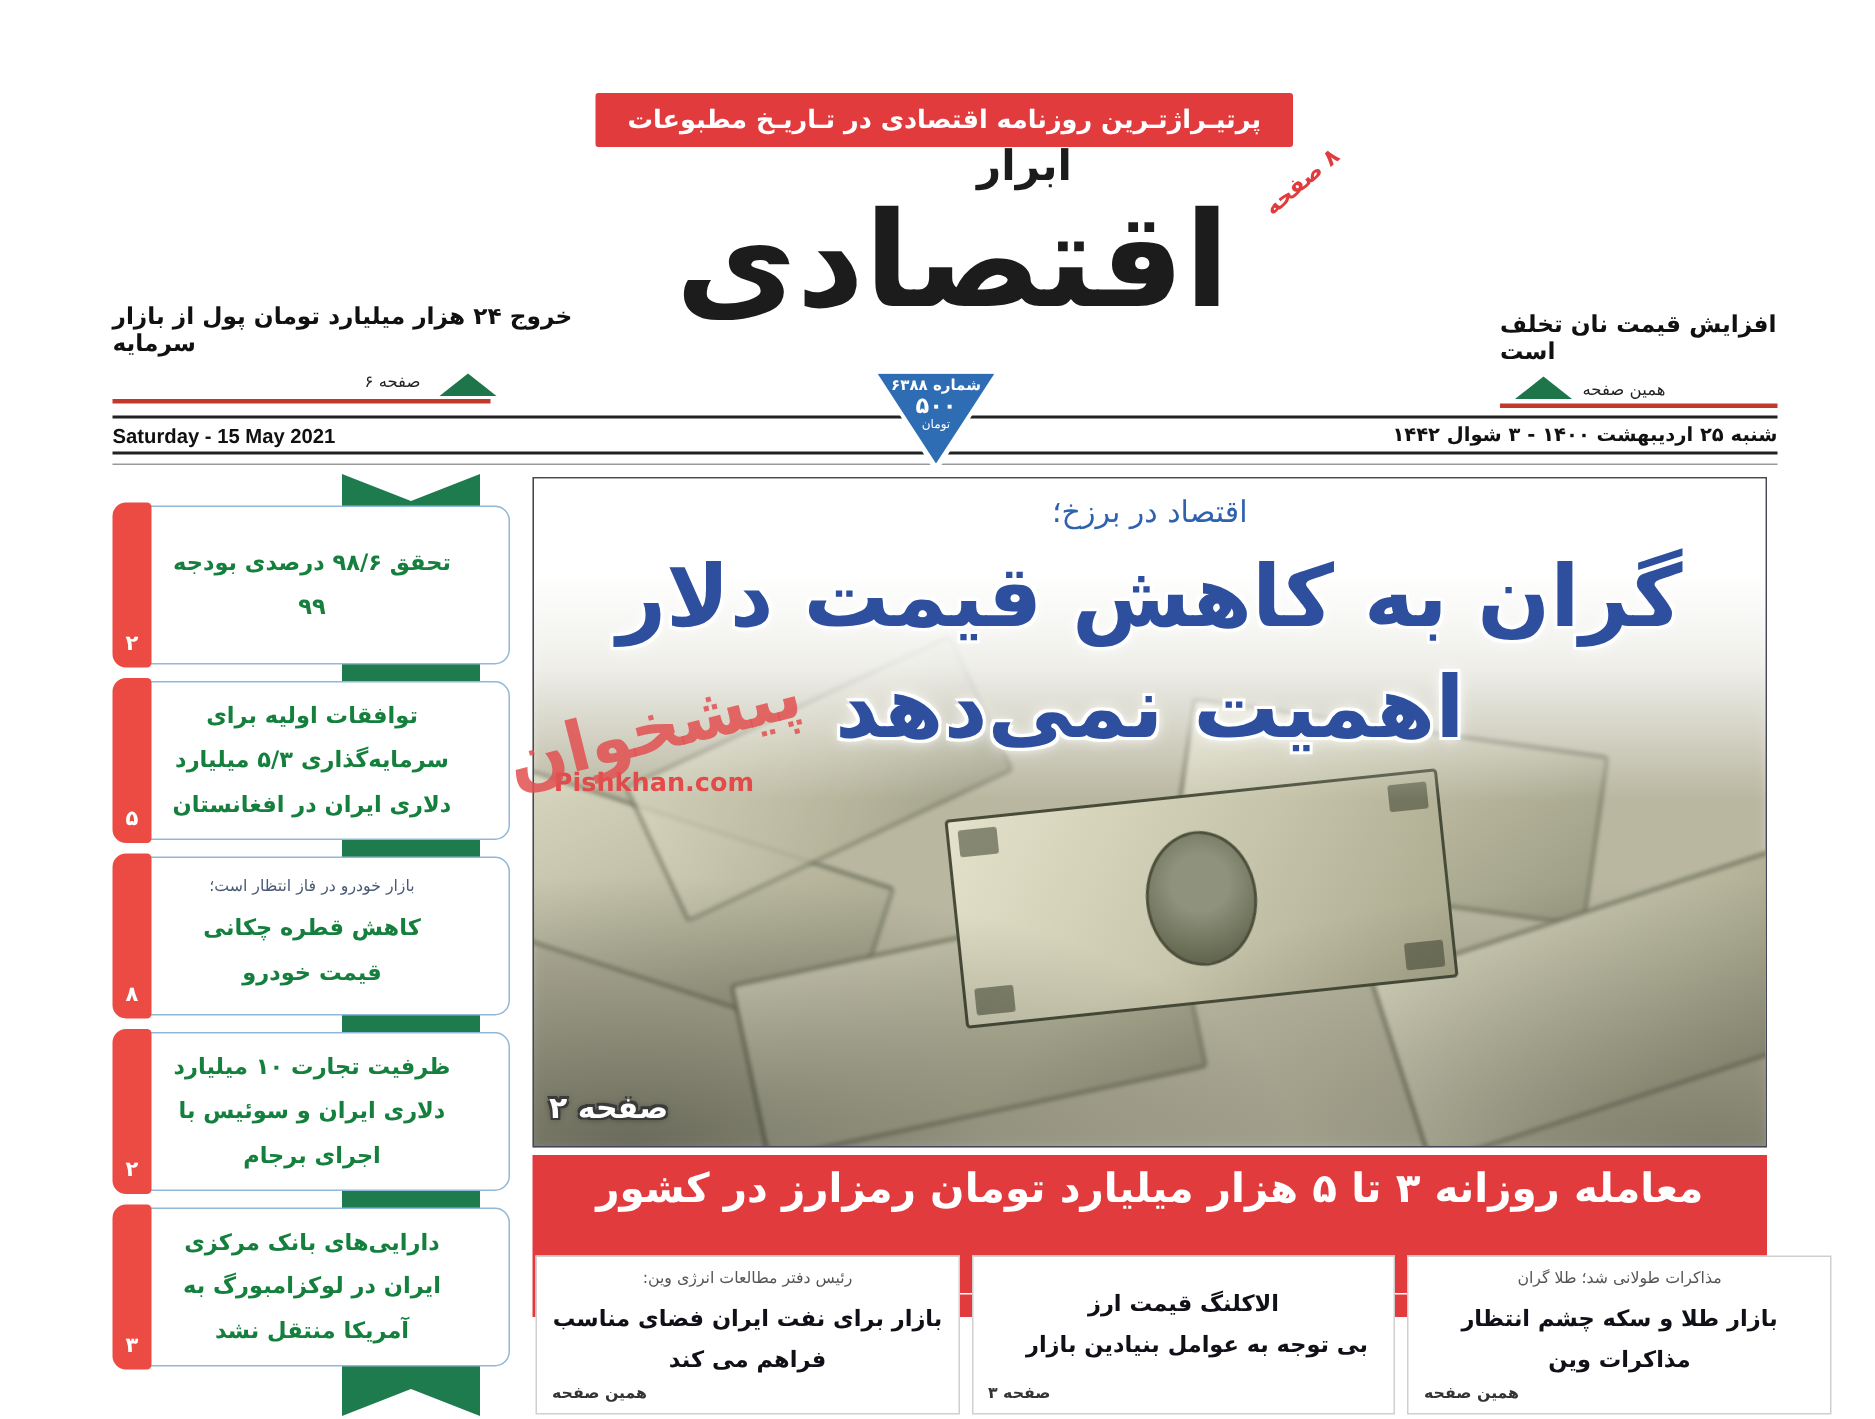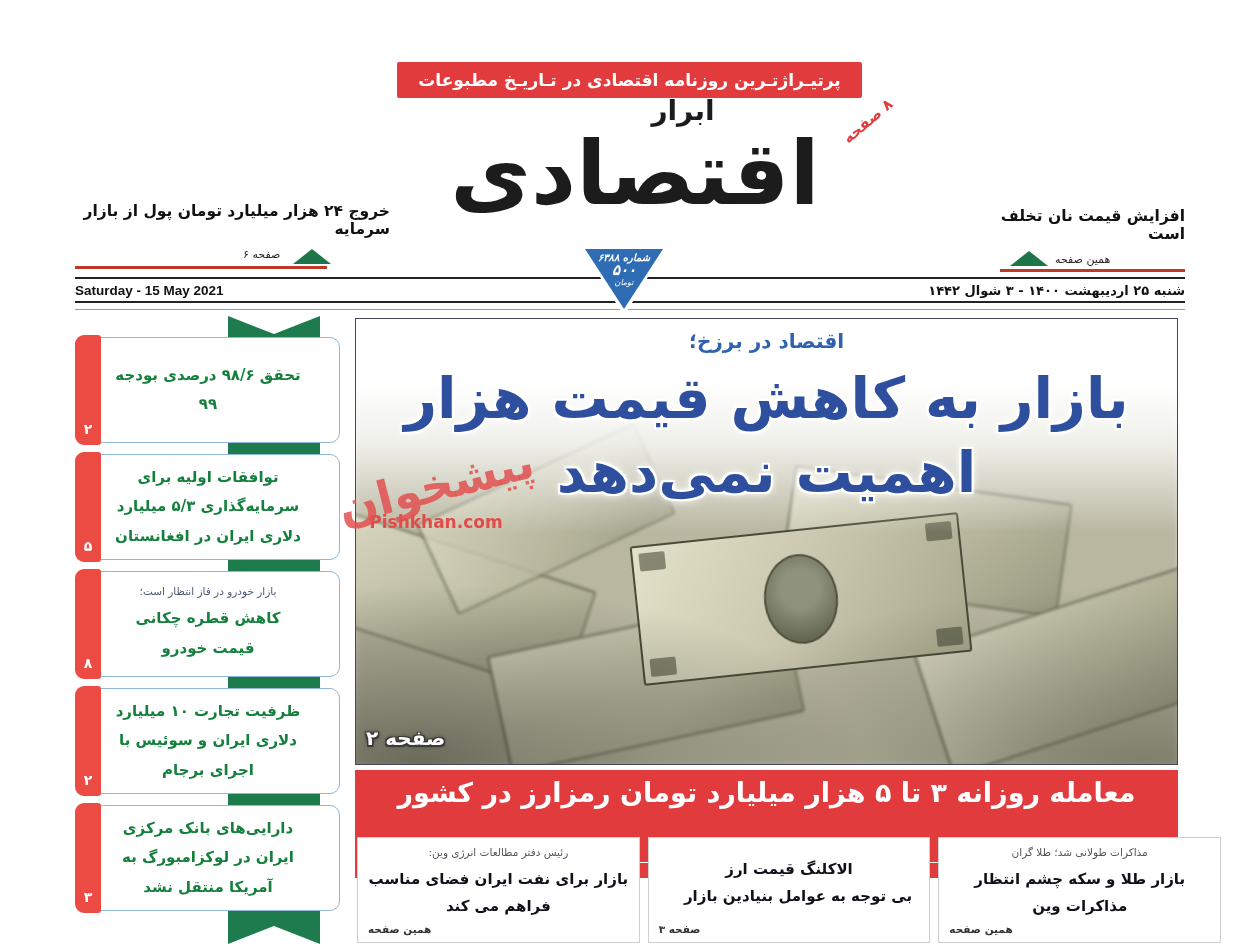--- a/index.html
+++ b/index.html
@@ -16,21 +16,21 @@
   
   .masthead-fa { position:absolute; left:430px; top:92px; width:410px; height:126px; }
   .masthead-small { position:absolute; top:2px; left:54%; font-size:28px; font-weight:bold;
     color:#1c1c1c; direction:rtl; }
   .masthead-main { position:absolute; bottom:0; width:100%; text-align:center; font-size:88px;
     line-height:1.0; font-weight:bold; color:#1c1c1c; direction:rtl; letter-spacing:-2px; }
   .masthead-en { position:absolute; left:430px; top:214px; width:410px; text-align:center;
     font-family:"DejaVu Serif", serif; font-weight:bold; font-size:26px; color:#1d1d1d; }
 
   
-  .teaser-title { direction:rtl; font-size:15.5px; font-weight:bold; color:#111; text-align:right; }
+  .teaser-title { direction:rtl; font-size:15.5px; font-weight:bold; color:#111; text-align:left; }
   .left-teaser { position:absolute; left:75px; top:202px; width:315px; height:70px; }
   .lt-page { position:absolute; top:46px; left:168px; font-size:11px; color:#222; direction:rtl; }
   .lt-tri { position:absolute; top:47px; left:218px; width:0; height:0;
     border-left:19px solid transparent; border-right:19px solid transparent;
     border-bottom:15px solid #1d7549; }
   .lt-line { position:absolute; top:64px; left:0; width:252px; height:2.5px; background:#c0392b; }
   .right-teaser { position:absolute; left:1000px; top:207px; width:185px; height:70px; }
   .rt-tri { position:absolute; top:44px; left:10px; width:0; height:0;
     border-left:19px solid transparent; border-right:19px solid transparent;
     border-bottom:15px solid #1d7549; }
@@ -40,21 +40,21 @@
   
   .rule-top { position:absolute; left:75px; right:65px; top:277px; height:2px; background:#222; }
   .date-row { position:absolute; left:75px; right:65px; top:280px; height:20px; display:flex;
     justify-content:space-between; align-items:center; }
   .date-en { font-family:"Liberation Sans", sans-serif; font-size:13.5px; font-weight:bold; color:#111; }
   .date-fa { font-size:13px; font-weight:bold; color:#111; direction:rtl; }
   .rule-mid { position:absolute; left:75px; right:65px; top:301px; height:2px; background:#222; }
   .rule-sub { position:absolute; left:75px; right:65px; top:309px; height:1px; background:#999; }
 
   
-  .price-wrap { position:absolute; left:581px; top:246px; width:86px; height:70px; z-index:6;font-style:italic; }
+  .price-wrap { position:absolute; left:581px; top:246px; width:86px; height:70px; z-index:6; }
   .price-white { position:absolute; inset:0; background:#fff;
     clip-path:polygon(0 0, 100% 0, 50% 100%); }
   .price-tri { position:absolute; left:4px; right:4px; top:3px; bottom:7px; background:#2e6cb4;
     clip-path:polygon(0 0, 100% 0, 50% 100%); color:#fff; text-align:center; direction:rtl; }
   .price-issue { font-size:10px; font-weight:bold; margin-top:3px; }
   .price-val { font-size:15px; font-weight:bold; line-height:1.0; }
   .price-unit { font-size:8px; }
 
   
   .ribbon { position:absolute; left:228px; top:316px; width:92px; height:628px; background:#1e7b4d;
@@ -97,21 +97,21 @@
     background:radial-gradient(circle at 50% 38%, #8f927c 30%, #6d7058 70%, #555844 100%); }
   .b-mark { position:absolute; width:26px; height:18px; background:rgba(60,64,46,.55); border-radius:2px; }
   .m1 { left:6px; top:6px; } .m2 { right:6px; top:6px; } .m3 { left:6px; bottom:6px; } .m4 { right:6px; bottom:6px; }
   .vignette { position:absolute; inset:0; z-index:3;
     background:radial-gradient(120% 90% at 8% 100%, rgba(28,30,22,.5) 0%, rgba(28,30,22,0) 45%),
                radial-gradient(120% 80% at 96% 100%, rgba(40,42,30,.4) 0%, rgba(40,42,30,0) 50%); }
   .fade-top { position:absolute; left:0; right:0; top:0; height:48%; z-index:4;
     background:linear-gradient(180deg, #fff 30%, rgba(255,255,255,.78) 58%, rgba(255,255,255,0) 100%); }
   .headline-zone { position:absolute; top:10px; left:0; right:0; text-align:center;
     direction:rtl; z-index:5; }
-  .m-kicker { font-size:20px; font-weight:bold; color:#2f62ae; margin-bottom:8px;
+  .m-kicker { font-size:20px; font-weight:normal; color:#2f62ae; margin-bottom:8px;
     text-shadow:0 0 4px #fff, 0 0 8px #fff; }
   .m-headline { font-size:57px; font-weight:bold; color:#2d4f9e; line-height:1.3;
     text-shadow:2px 2px 0 #fff, -2px -2px 0 #fff, 2px -2px 0 #fff, -2px 2px 0 #fff,
       0 0 6px #fff, 0 0 12px #fff; }
   .photo-page { position:absolute; left:10px; bottom:14px; z-index:5; font-size:20px;
     font-weight:bold; color:#fff; direction:rtl;
     text-shadow:-1.5px -1.5px 0 #3a3a3a, 1.5px -1.5px 0 #3a3a3a, -1.5px 1.5px 0 #3a3a3a,
       1.5px 1.5px 0 #3a3a3a, 0 0 5px rgba(0,0,0,.7); }
   .watermark { position:absolute; left:336px; top:458px; z-index:7; text-align:center; }
   .wm-fa { font-size:46px; font-weight:bold; color:rgba(226,80,80,.85); direction:rtl;
@@ -245,21 +245,21 @@
       <div class="b-mark m1"></div>
       <div class="b-mark m2"></div>
       <div class="b-mark m3"></div>
       <div class="b-mark m4"></div>
     </div>
     <div class="vignette"></div>
     <div class="fade-top"></div>
     <div class="headline-zone">
       <div class="m-kicker">اقتصاد در برزخ؛</div>
       <div class="m-headline">
-        <span>بازار به کاهش قیمت هزار</span><br>
+        <span>گران به کاهش قیمت دلار</span><br>
         <span>اهمیت نمی‌دهد</span>
       </div>
     </div>
     <div class="photo-page">صفحه ۲</div>
   </div>
 
   <div class="watermark">
     <span class="wm-fa">پیشخوان</span>
     <span class="wm-en">Pishkhan.com</span>
   </div>

